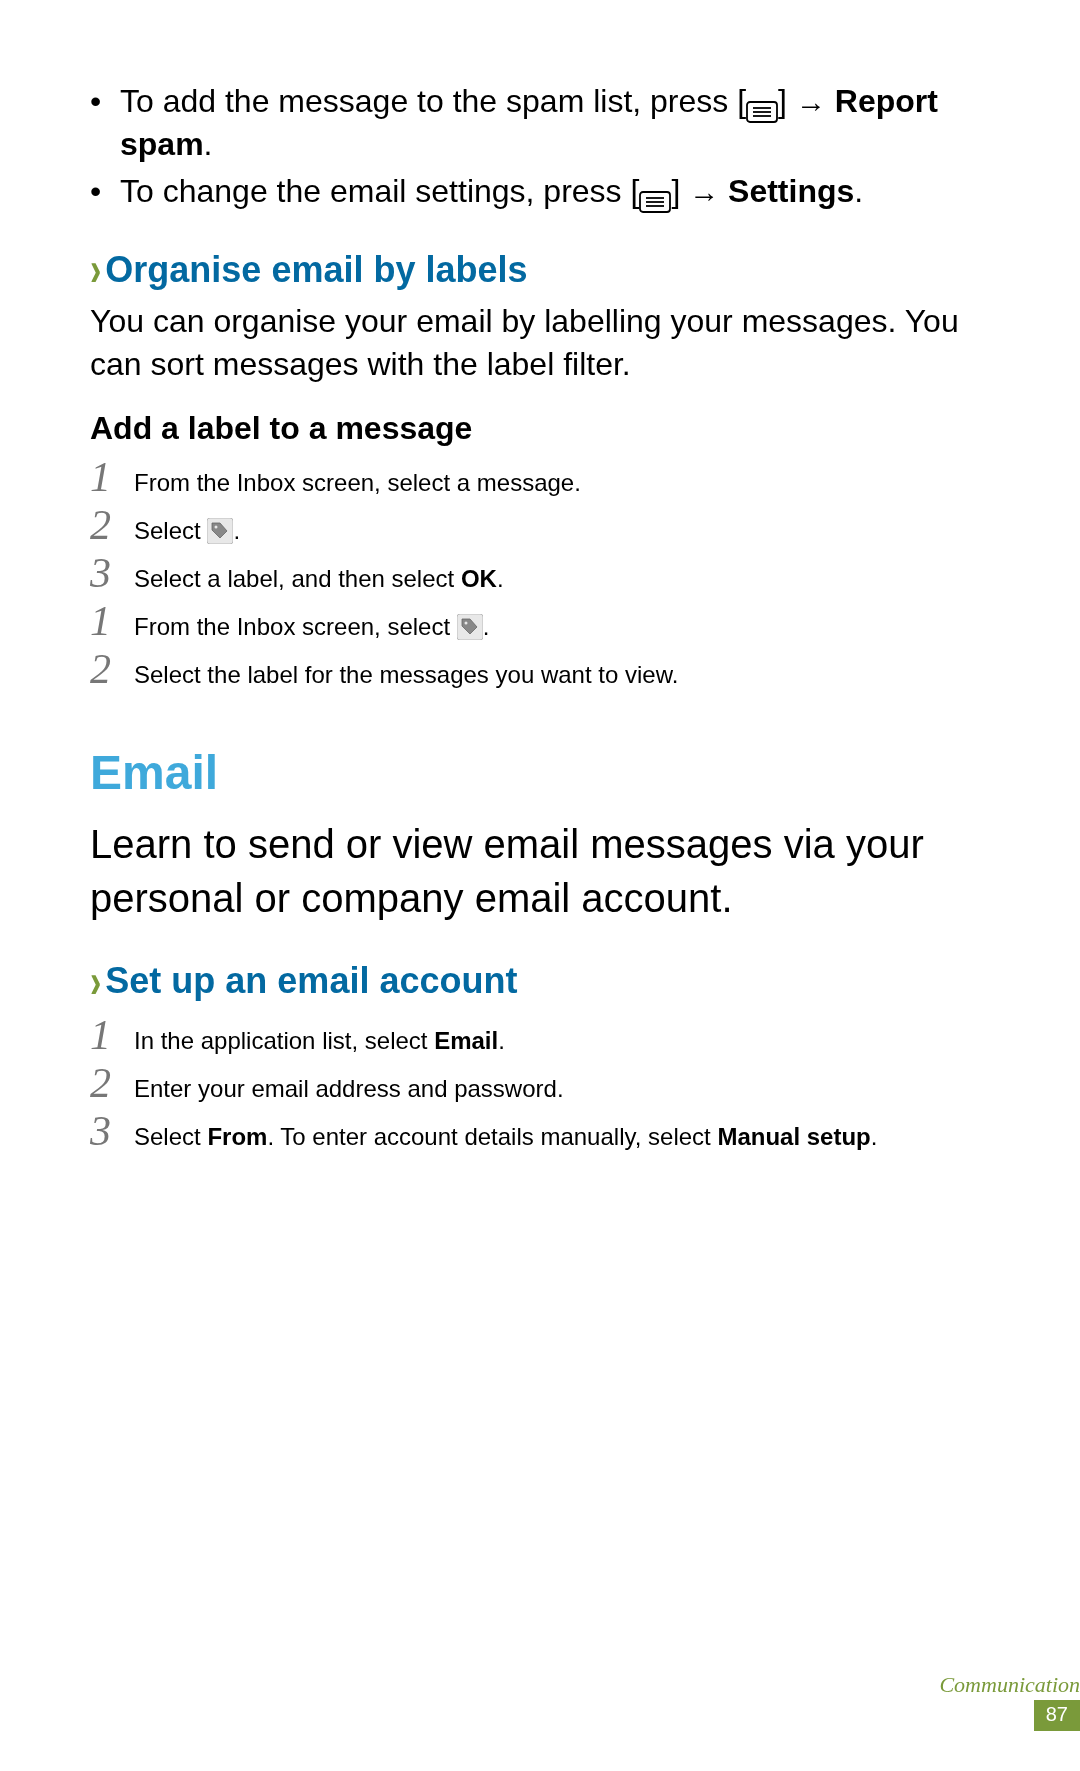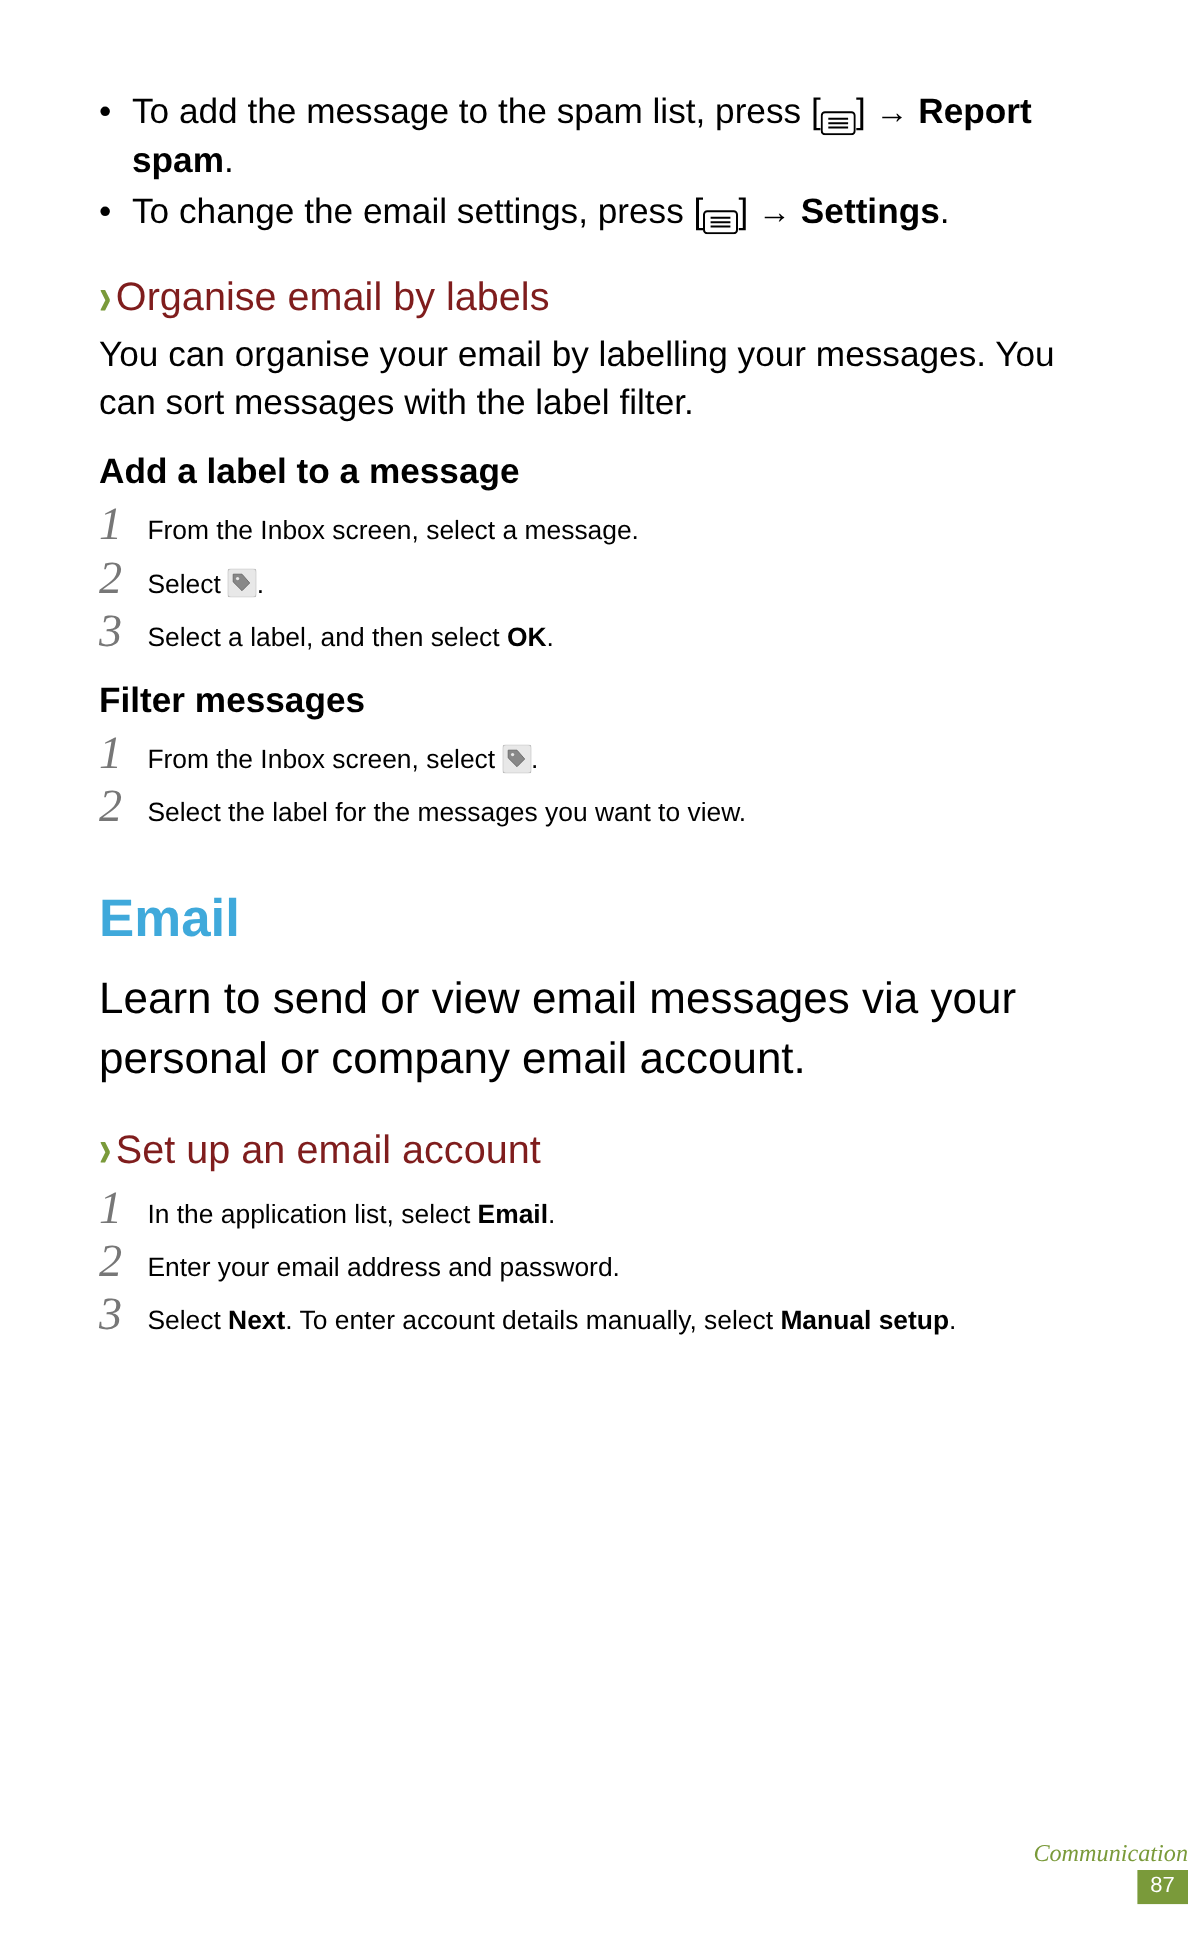--- a/index.html
+++ b/index.html
@@ -82,22 +82,22 @@
       font-size: 34px;
       font-weight: 700;
       margin-right: 4px;
       font-family: Arial, sans-serif;
       transform: scaleY(1.4);
       display: inline-block;
     }
     
     .subsection-title {
       font-size: 36px;
-      font-weight: 400;
-      color: #7f1d1d;
+      font-weight: 700;
+      color: #0369a1;
     }
     
     .subsection-body {
       font-size: 32px;
       line-height: 1.35;
       margin-bottom: 20px;
     }
     
     .sub-heading {
       font-size: 32px;
@@ -226,21 +226,20 @@
     </div>
   </div>
 
   <div class="numbered-item">
     <div class="step-number">3</div>
     <div class="step-text">
       <span>Select a label, and then select </span><span class="bold">OK</span><span>.</span>
     </div>
   </div>
 
-  <div class="sub-heading">Filter messages</div>
 
   <div class="numbered-item">
     <div class="step-number">1</div>
     <div class="step-text">
       <span>From the Inbox screen, select </span><span class="label-icon"><svg viewBox="0 0 26 26">
             <rect x="0" y="0" width="26" height="26" rx="3" fill="#e8e8e8" stroke="#bbb" stroke-width="1"></rect>
             <path d="M5 5 L13 5 L20 13 L13 20 L5 12 Z" fill="#888" stroke="#666" stroke-width="0.8"></path>
             <circle cx="9" cy="9" r="1.5" fill="#e8e8e8"></circle>
           </svg></span><span>.</span>
     </div>
@@ -267,21 +266,21 @@
   </div>
 
   <div class="numbered-item">
     <div class="step-number">2</div>
     <div class="step-text">Enter your email address and password.</div>
   </div>
 
   <div class="numbered-item">
     <div class="step-number">3</div>
     <div class="step-text">
-      <span>Select </span><span class="bold">Next</span><span>. To enter account details manually, select </span><span class="bold">Manual setup</span><span>.</span>
+      <span>Select </span><span class="bold">From</span><span>. To enter account details manually, select </span><span class="bold">Manual setup</span><span>.</span>
     </div>
   </div>
 
 </div>
 
 <div class="footer">
   <div class="footer-label">Communication</div>
   <div class="page-badge">87</div>
 </div>
 

